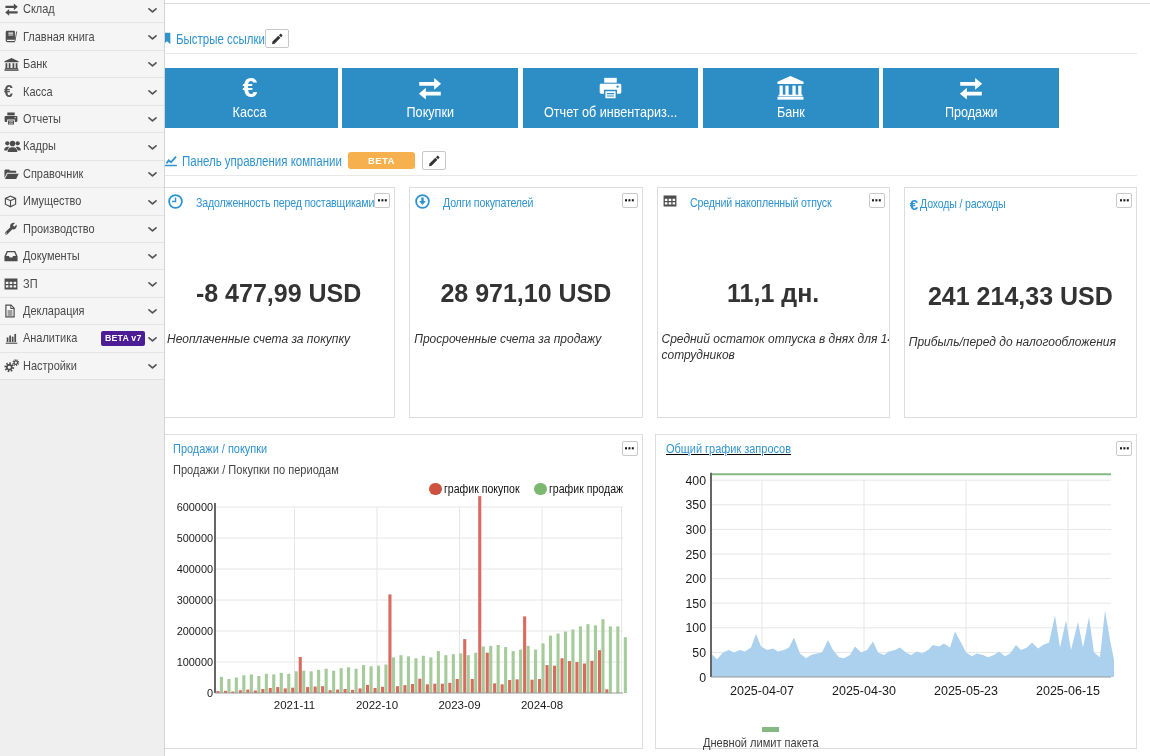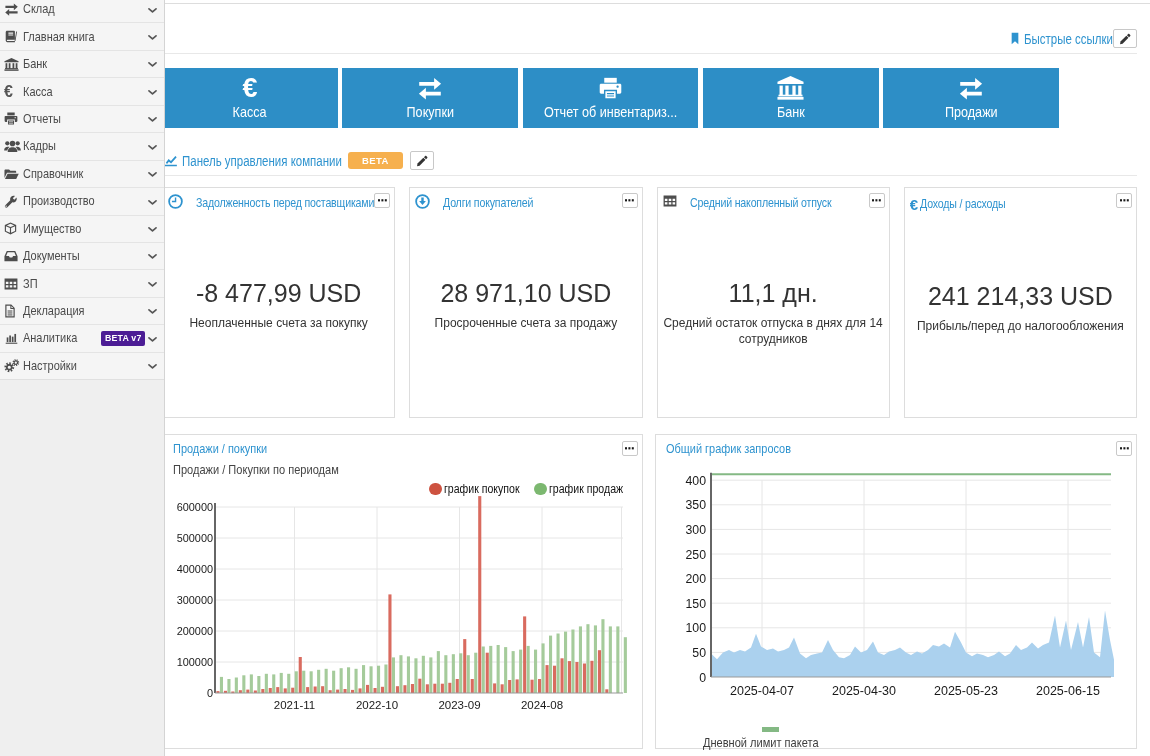--- a/index.html
+++ b/index.html
@@ -10,56 +10,56 @@
 .mi .ic { width:19px; display:flex; justify-content:flex-start; align-items:center; color:#555; }
 .mi .lbl { flex:1; white-space:nowrap; display:block; transform:scaleX(.9); transform-origin:0 50%; }
 .mi .chev { color:#666; }
 .beta7 { background:#4c1d95; color:#fff; font-size:8.8px; font-weight:bold; padding:2.5px 3.5px; border-radius:2px; margin-right:3px; white-space:nowrap; letter-spacing:0.2px; }
 .main { position:absolute; left:150px; top:0; width:1000px; height:756px; }
 .mtop { border-top:1px solid #ddd; margin:3px 0 0 0; }
 .content { padding:0 13px 0 12px; }
 .shead { display:flex; align-items:center; gap:4px; color:#2e93cf; font-size:14px; height:30px; border-bottom:1px solid #e8e8e8; }
 .shead .txt { margin-left:0; display:inline-block; transform:scaleX(.82); transform-origin:0 50%; white-space:nowrap; }
 .editbtn { width:24px; height:19px; background:#fff; border:1px solid #c8c8c8; border-radius:2px; display:flex; align-items:center; justify-content:center; margin-left:3px; }
-.badge-beta { background:#f6b04e; color:#fff; font-size:9.5px; font-weight:bold; padding:3px 14px; border-radius:3px; letter-spacing:0.4px;text-align:right; }
+.badge-beta { background:#f6b04e; color:#fff; font-size:9.5px; font-weight:bold; padding:3px 20px; border-radius:3px; letter-spacing:0.4px;text-align:right; }
 .btnrow { display:flex; gap:4.5px; margin-top:14px; width:897px; }
 .bluebtn { flex:1; height:60px; background:#2d8ec6; color:#fff; display:flex; flex-direction:column; align-items:center; justify-content:center; gap:0; }
 .bluebtn .bic { height:30px; display:flex; align-items:center; justify-content:center; font-size:24px; font-weight:bold; }
 .bluebtn .blbl { font-size:14.5px; height:20px; line-height:19px; white-space:nowrap; transform:scaleX(.87); transform-origin:50% 50%; }
 .cards { display:flex; gap:14px; margin-top:11px; }
 .card { flex:1 1 0; min-width:0; background:#fff; border:1px solid #ddd; height:231px; position:relative; overflow:hidden; }
 .card .chead { display:flex; align-items:flex-start; padding:5px 4px 0 5px; }
 .card .ctitle { color:#2e93cf; font-size:12.2px; letter-spacing:-0.2px; display:flex; align-items:center; gap:13px; flex:1; min-width:0; line-height:1.15; padding-top:2.5px; white-space:nowrap; overflow:hidden; }
 .card .ctitle .ct { display:inline-block; transform:scaleX(.87); transform-origin:0 50%; }
 .dots { width:16px; height:15px; min-width:16px; background:#fff; border:1px solid #c9c9c9; border-radius:2px; display:flex; align-items:center; justify-content:center; }
 .ctitle svg { flex:0 0 auto; margin-top:-3px; }
-.card .num { text-align:center; font-size:25px; font-weight:normal; color:#333; margin-top:69px; }
-.card .sub { text-align:center; font-size:12px; color:#333; margin-top:7px; line-height:1.35; padding:0 4px; white-space:nowrap; }
+.card .num { text-align:center; font-size:25px; font-weight:bold; color:#333; margin-top:69px; }
+.card .sub { font-size:12px; color:#333; margin-top:23px; line-height:1.35; padding:0 4px; white-space:nowrap;font-style:italic; }
 .chartrow { display:flex; gap:12px; margin-top:16px; }
 .chartcard { background:#fff; border:1px solid #ddd; height:315px; position:relative; }
 .cc1 { width:481px; }
-.cc2 { width:483px; }
+.cc2 { width:483px;text-decoration:underline; }
 .chartcard .chead { display:flex; align-items:flex-start; padding:6px 4px 0 10px; }
 .chartcard .ctitle2 { color:#2e93cf; font-size:12.6px; flex:1; padding-top:1px; transform:scaleX(.87); transform-origin:0 50%; }
 .csub { font-size:13px; color:#444; position:absolute; left:10px; top:27px; transform:scaleX(.85); transform-origin:0 50%; white-space:nowrap; }
 .legend { display:flex; gap:13px; font-size:12px; color:#111; align-items:center; position:absolute; left:266px; top:47px; white-space:nowrap; }
 .legend .lt { display:inline-block; transform:scaleX(.88); transform-origin:0 50%; }
 .legend .li { display:flex; align-items:center; gap:2px; }
 .ldot { width:12.5px; height:12.5px; border-radius:50%; flex:0 0 auto; }
 .legend2 { display:flex; align-items:center; gap:3px; font-size:13px; color:#3c3c3c; position:absolute; left:47px; top:292px;flex-direction:column; }
 .legend2 .l2t { display:inline-block; transform:scaleX(.85); transform-origin:0 50%; white-space:nowrap; }
 .lswatch { width:17px; height:5px; background:#84b984; }
 svg { display:block; }
 </style>
 </head>
 <body>
 <div class="main">
   <div class="mtop"></div>
   <div class="content">
-    <div class="shead" style="margin-top:20px;justify-content:flex-end;">
+    <div class="shead" style="margin-top:20px;">
       <svg width="10" height="13" viewBox="0 0 12 15" style="display:inline-block;vertical-align:middle;">
           <path d="M2 0.5 L10 0.5 L10 14.5 L6 10.8 L2 14.5 Z" fill="#2e93cf"></path>
         </svg>
         <span class="txt" style="margin-right:-26px;">Быстрые ссылки</span>
       <span class="editbtn">
           <svg width="12" height="12" viewBox="0 0 16 15.5" style="display:inline-block;vertical-align:middle;">
             <path d="M2 11.2 L9.8 3.4 L12.6 6.2 L4.8 14 L1.4 14.6 Z" fill="#333"></path>
 <path d="M10.6 2.6 L12.2 1 C12.6 0.6 13.3 0.6 13.7 1 L15 2.3 C15.4 2.7 15.4 3.4 15 3.8 L13.4 5.4 Z" fill="#333"></path>
           </svg>
         </span>
@@ -502,37 +502,37 @@
 <path d="M3.8 6 L15.7 6 L13 11.6 L1 11.6 Z" fill="#4d4d4d"></path>
           </svg>
         </span>
         <span class="lbl">Справочник</span>
         <span class="chev"><svg width="9" height="7" viewBox="0 0 9.4 5.8" style="display:inline-block;vertical-align:middle;">
             <path d="M1 1.1 L4.7 4.4 L8.4 1.1" fill="none" stroke="#555" stroke-width="1.7" stroke-linecap="round" stroke-linejoin="round"></path>
           </svg></span>
       </div>
     <div class="mi">
         <span class="ic">
+          <svg width="13" height="13" viewBox="0 0 16 15.5" style="display:inline-block;vertical-align:middle;">
+            <path d="M8 0.5 L15 3.5 L15 11.5 L8 15 L1 11.5 L1 3.5 Z M2.4 4.9 L2.4 10.7 L7.3 13.1 L7.3 7.1 Z M13.6 4.9 L8.7 7.1 L8.7 13.1 L13.6 10.7 Z M8 2 L3.4 4 L8 6 L12.6 4 Z" fill="#4d4d4d" fill-rule="evenodd"></path>
+          </svg>
+        </span>
+        <span class="lbl">Имущество</span>
+        <span class="chev"><svg width="9" height="7" viewBox="0 0 9.4 5.8" style="display:inline-block;vertical-align:middle;">
+            <path d="M1 1.1 L4.7 4.4 L8.4 1.1" fill="none" stroke="#555" stroke-width="1.7" stroke-linecap="round" stroke-linejoin="round"></path>
+          </svg></span>
+      </div>
+    <div class="mi">
+        <span class="ic">
           <svg width="13" height="13" viewBox="0 0 16 16" style="display:inline-block;vertical-align:middle;">
             <path d="M10.8 0.6 C12.6 0.2 14.5 1.2 15.2 2.9 L12.3 5.8 L10.1 3.6 L13 0.9 C12.3 0.6 11.5 0.5 10.8 0.6 Z" fill="none"></path>
 <path d="M15.4 3.2 C16 4.8 15.7 6.7 14.4 7.9 C13.3 9 11.7 9.4 10.3 9 L4.2 15.1 C3.5 15.8 2.3 15.8 1.6 15.1 C0.9 14.4 0.9 13.2 1.6 12.5 L7.7 6.4 C7.3 5 7.7 3.4 8.8 2.3 C10 1 11.9 0.7 13.5 1.3 L10.8 4 L12.7 5.9 Z M2.6 14.6 C3.1 14.6 3.5 14.2 3.5 13.7 C3.5 13.2 3.1 12.8 2.6 12.8 C2.1 12.8 1.7 13.2 1.7 13.7 C1.7 14.2 2.1 14.6 2.6 14.6 Z" fill="#4d4d4d" fill-rule="evenodd"></path>
           </svg>
         </span>
         <span class="lbl">Производство</span>
-        <span class="chev"><svg width="9" height="7" viewBox="0 0 9.4 5.8" style="display:inline-block;vertical-align:middle;">
-            <path d="M1 1.1 L4.7 4.4 L8.4 1.1" fill="none" stroke="#555" stroke-width="1.7" stroke-linecap="round" stroke-linejoin="round"></path>
-          </svg></span>
-      </div>
-    <div class="mi">
-        <span class="ic">
-          <svg width="13" height="13" viewBox="0 0 16 15.5" style="display:inline-block;vertical-align:middle;">
-            <path d="M8 0.5 L15 3.5 L15 11.5 L8 15 L1 11.5 L1 3.5 Z M2.4 4.9 L2.4 10.7 L7.3 13.1 L7.3 7.1 Z M13.6 4.9 L8.7 7.1 L8.7 13.1 L13.6 10.7 Z M8 2 L3.4 4 L8 6 L12.6 4 Z" fill="#4d4d4d" fill-rule="evenodd"></path>
-          </svg>
-        </span>
-        <span class="lbl">Имущество</span>
         <span class="chev"><svg width="9" height="7" viewBox="0 0 9.4 5.8" style="display:inline-block;vertical-align:middle;">
             <path d="M1 1.1 L4.7 4.4 L8.4 1.1" fill="none" stroke="#555" stroke-width="1.7" stroke-linecap="round" stroke-linejoin="round"></path>
           </svg></span>
       </div>
     <div class="mi">
         <span class="ic">
           <svg width="14" height="12" viewBox="0 0 16 13.5" style="display:inline-block;vertical-align:middle;">
             <path d="M3.2 1 L12.8 1 L15.5 7 L15.5 12.8 L0.5 12.8 L0.5 7 Z M4.2 2.6 L2.4 6.8 L5.6 6.8 L6.6 8.4 L9.4 8.4 L10.4 6.8 L13.6 6.8 L11.8 2.6 Z" fill="#4d4d4d" fill-rule="evenodd"></path>
           </svg>
         </span>

